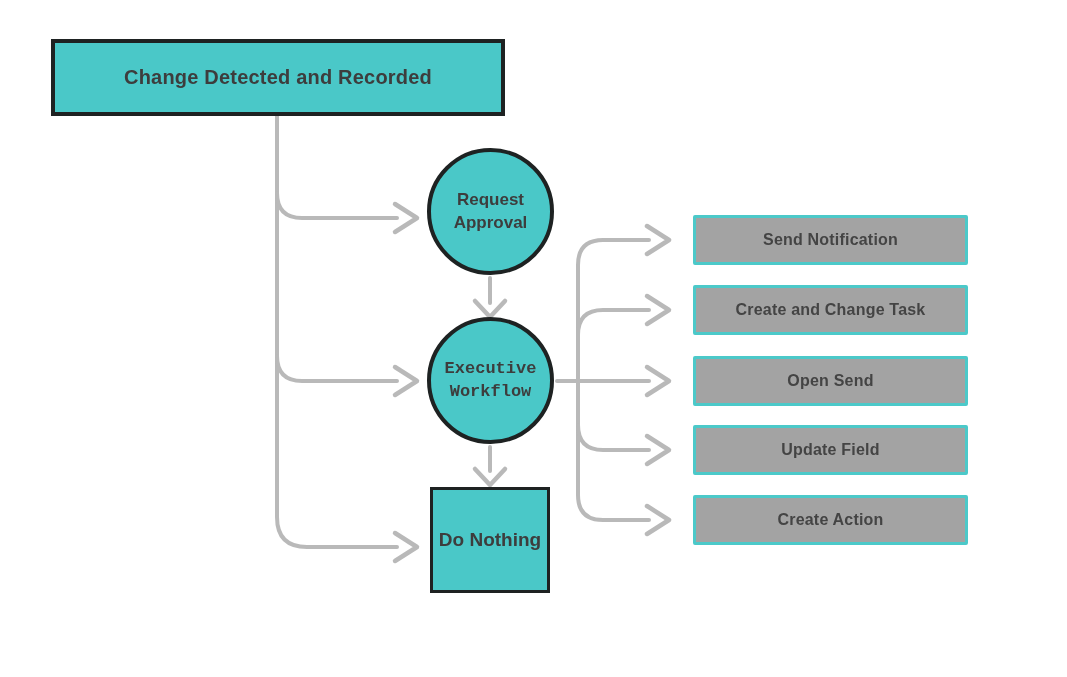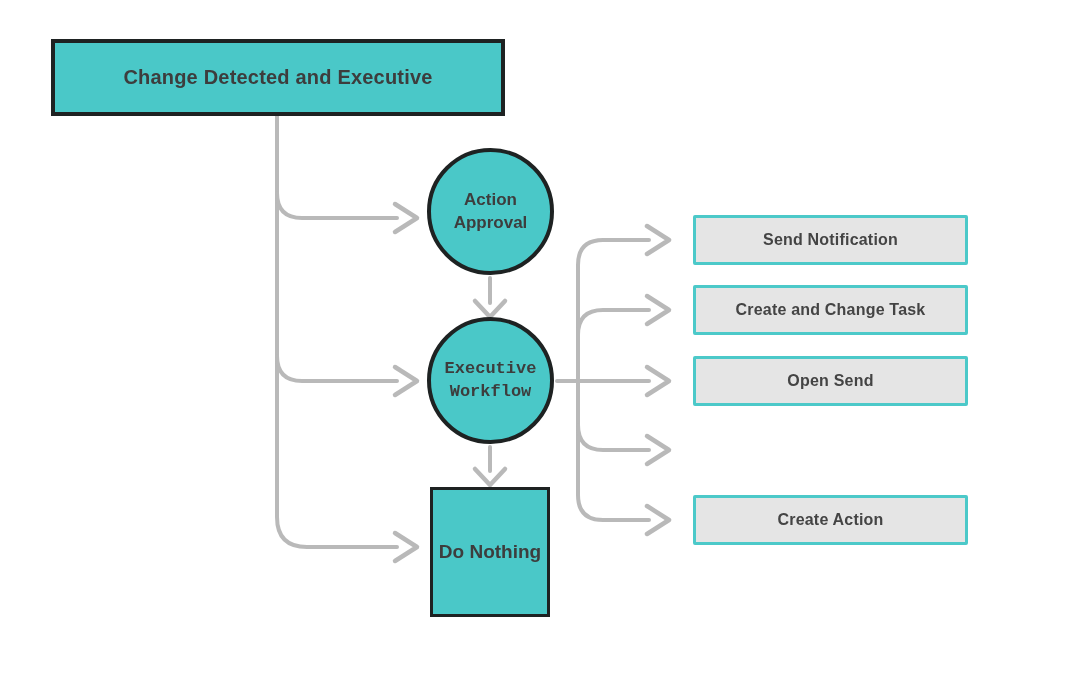--- a/index.html
+++ b/index.html
@@ -30,30 +30,30 @@
   }
   .circle-node{
     left:427px;width:127px;height:127px;
     border-radius:50%;
     font-size:17px;line-height:1.3;
   }
   .circle-node .lbl{width:96px;}
   .circle-request{top:148px;}
   .circle-workflow{top:317px;font-family:Liberation Mono, monospace;}
   .square-node{
-    left:430px;top:487px;width:120px;height:130px;
+    left:430px;top:487px;width:120px;height:106px;
     border-width:3px;
     font-size:19px;
   }
   .action-box{
     position:absolute;
     left:693px;width:275px;height:50px;
     box-sizing:border-box;
     display:flex;align-items:center;justify-content:center;
-    background:#e5e5e5;
+    background:#a3a3a3;
     border:3px solid #4cc9c9;
     border-radius:2px;
     color:#444444;
     font-size:16px;font-weight:bold;
     letter-spacing:0.2px;
   }
   .action-1{top:215px;}
   .action-2{top:285px;}
   .action-3{top:356px;}
   .action-4{top:425px;}
@@ -91,41 +91,44 @@
     <path d="M578,425 Q578,450 603,450 L649,450"></path>
 
     <path class="head" d="M647,226 L669,240 L647,254"></path>
     <path class="head" d="M647,296 L669,310 L647,324"></path>
     <path class="head" d="M647,367 L669,381 L647,395"></path>
     <path class="head" d="M647,436 L669,450 L647,464"></path>
     <path class="head" d="M647,506 L669,520 L647,534"></path>
   </svg>
 
   <div class="node start-node">
-    <span class="lbl">Change Detected and Executive</span>
+    <span class="lbl">Change Detected and Recorded</span>
   </div>
 
   <div class="node circle-node circle-request">
-    <span class="lbl">Action Approval</span>
+    <span class="lbl">Request Approval</span>
   </div>
 
   <div class="node circle-node circle-workflow">
     <span class="lbl">Executive Workflow</span>
   </div>
 
   <div class="node square-node">
     <span class="lbl">Do Nothing</span>
   </div>
 
   <div class="action-box action-1">
     <span>Send Notification</span>
   </div>
   <div class="action-box action-2">
     <span>Create and Change Task</span>
   </div>
   <div class="action-box action-3">
     <span>Open Send</span>
   </div>
+  <div class="action-box action-4">
+    <span>Update Field</span>
+  </div>
   <div class="action-box action-5">
     <span>Create Action</span>
   </div>
 
 </div>
 
 </body></html>

